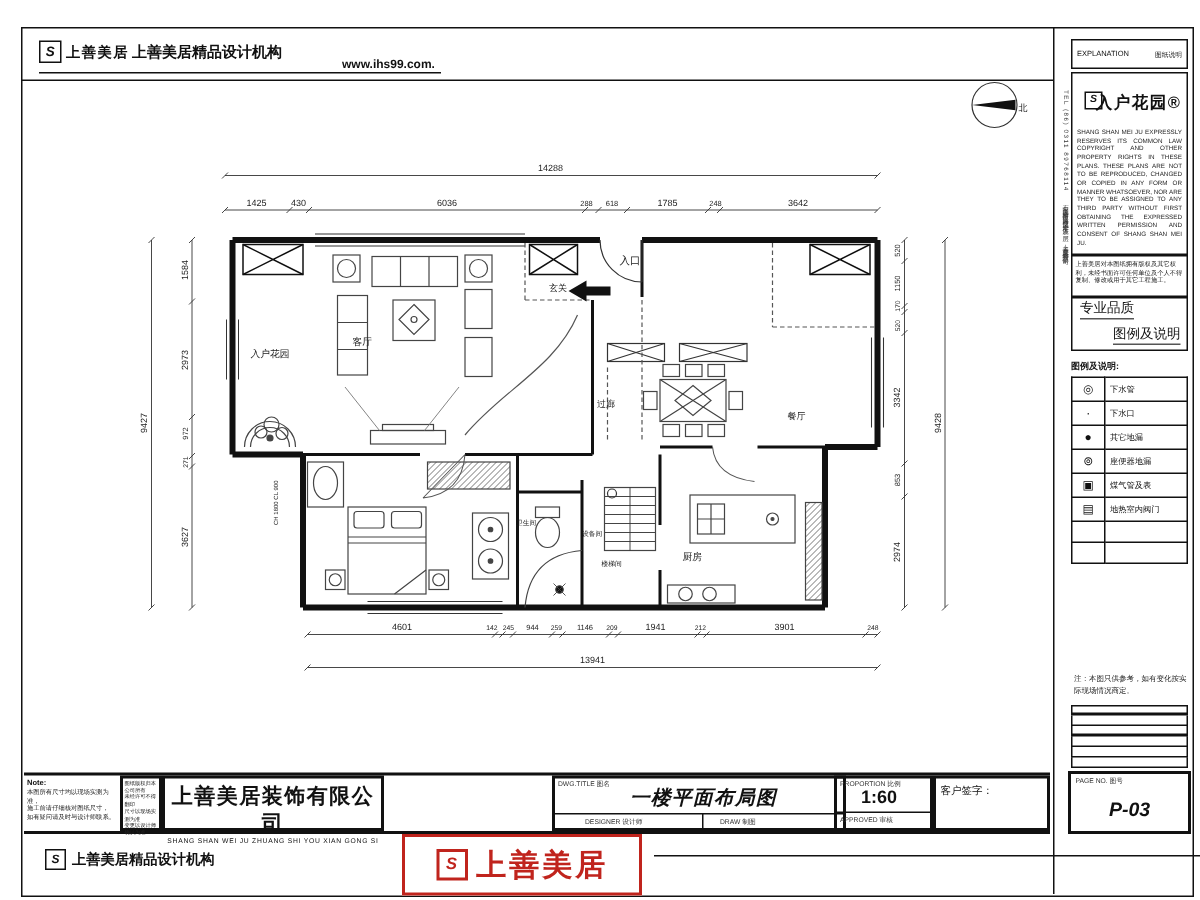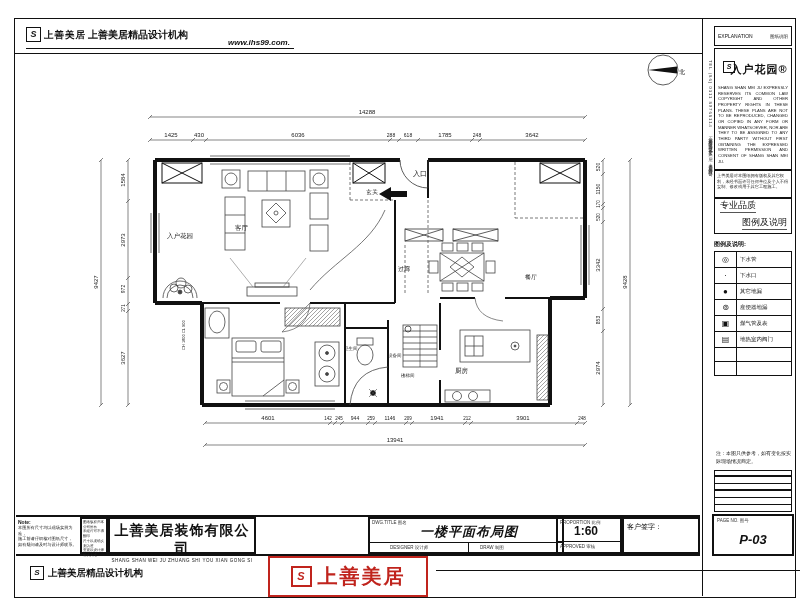--- a/index.html
+++ b/index.html
@@ -21,21 +21,21 @@
 
   <div class="abs" style="left:14px;top:18px;width:780px;height:578px;border:1.5px solid #111;"></div>
   <div class="abs" style="left:14px;top:53px;width:688px;height:0;border-top:1px solid #111;"></div>
   <div class="abs" style="left:702px;top:18px;width:0;height:578px;border-left:1px solid #111;"></div>
 
   <div class="abs" style="left:26px;top:26px;width:268px;height:22px;border-bottom:1.5px solid #111;">
     <span class="abs" style="left:0;top:1px;width:13px;height:13px;border:1.5px solid #111;font-size:9px;font-weight:bold;text-align:center;line-height:13px;font-style:italic;">S</span>
     <span class="abs" style="left:18px;top:3px;font-size:9.5px;font-weight:bold;letter-spacing:1px;">上善美居</span>
     <span class="abs" style="left:62px;top:2px;font-size:10px;font-weight:bold;">上善美居精品设计机构</span>
   </div>
-  <span class="abs" style="left:228px;top:38px;font-size:8px;font-weight:bold;font-style:italic;">www.ihs99.com.</span>
+  <span class="abs" style="left:228px;top:38px;font-size:8px;font-weight:bold;">www.ihs99.com.</span>
 
   <svg class="abs" style="left:85px;top:50px;" width="610" height="462" viewBox="0 0 610 462">
     <defs>
       <pattern id="hatch" width="4" height="4" patternUnits="userSpaceOnUse">
         <path d="M0,4 L4,0" stroke="#666" stroke-width="0.6"></path>
       </pattern>
     </defs>
 
     <g>
       <circle cx="578" cy="20" r="15" fill="none" stroke="#333" stroke-width="0.8"></circle>

